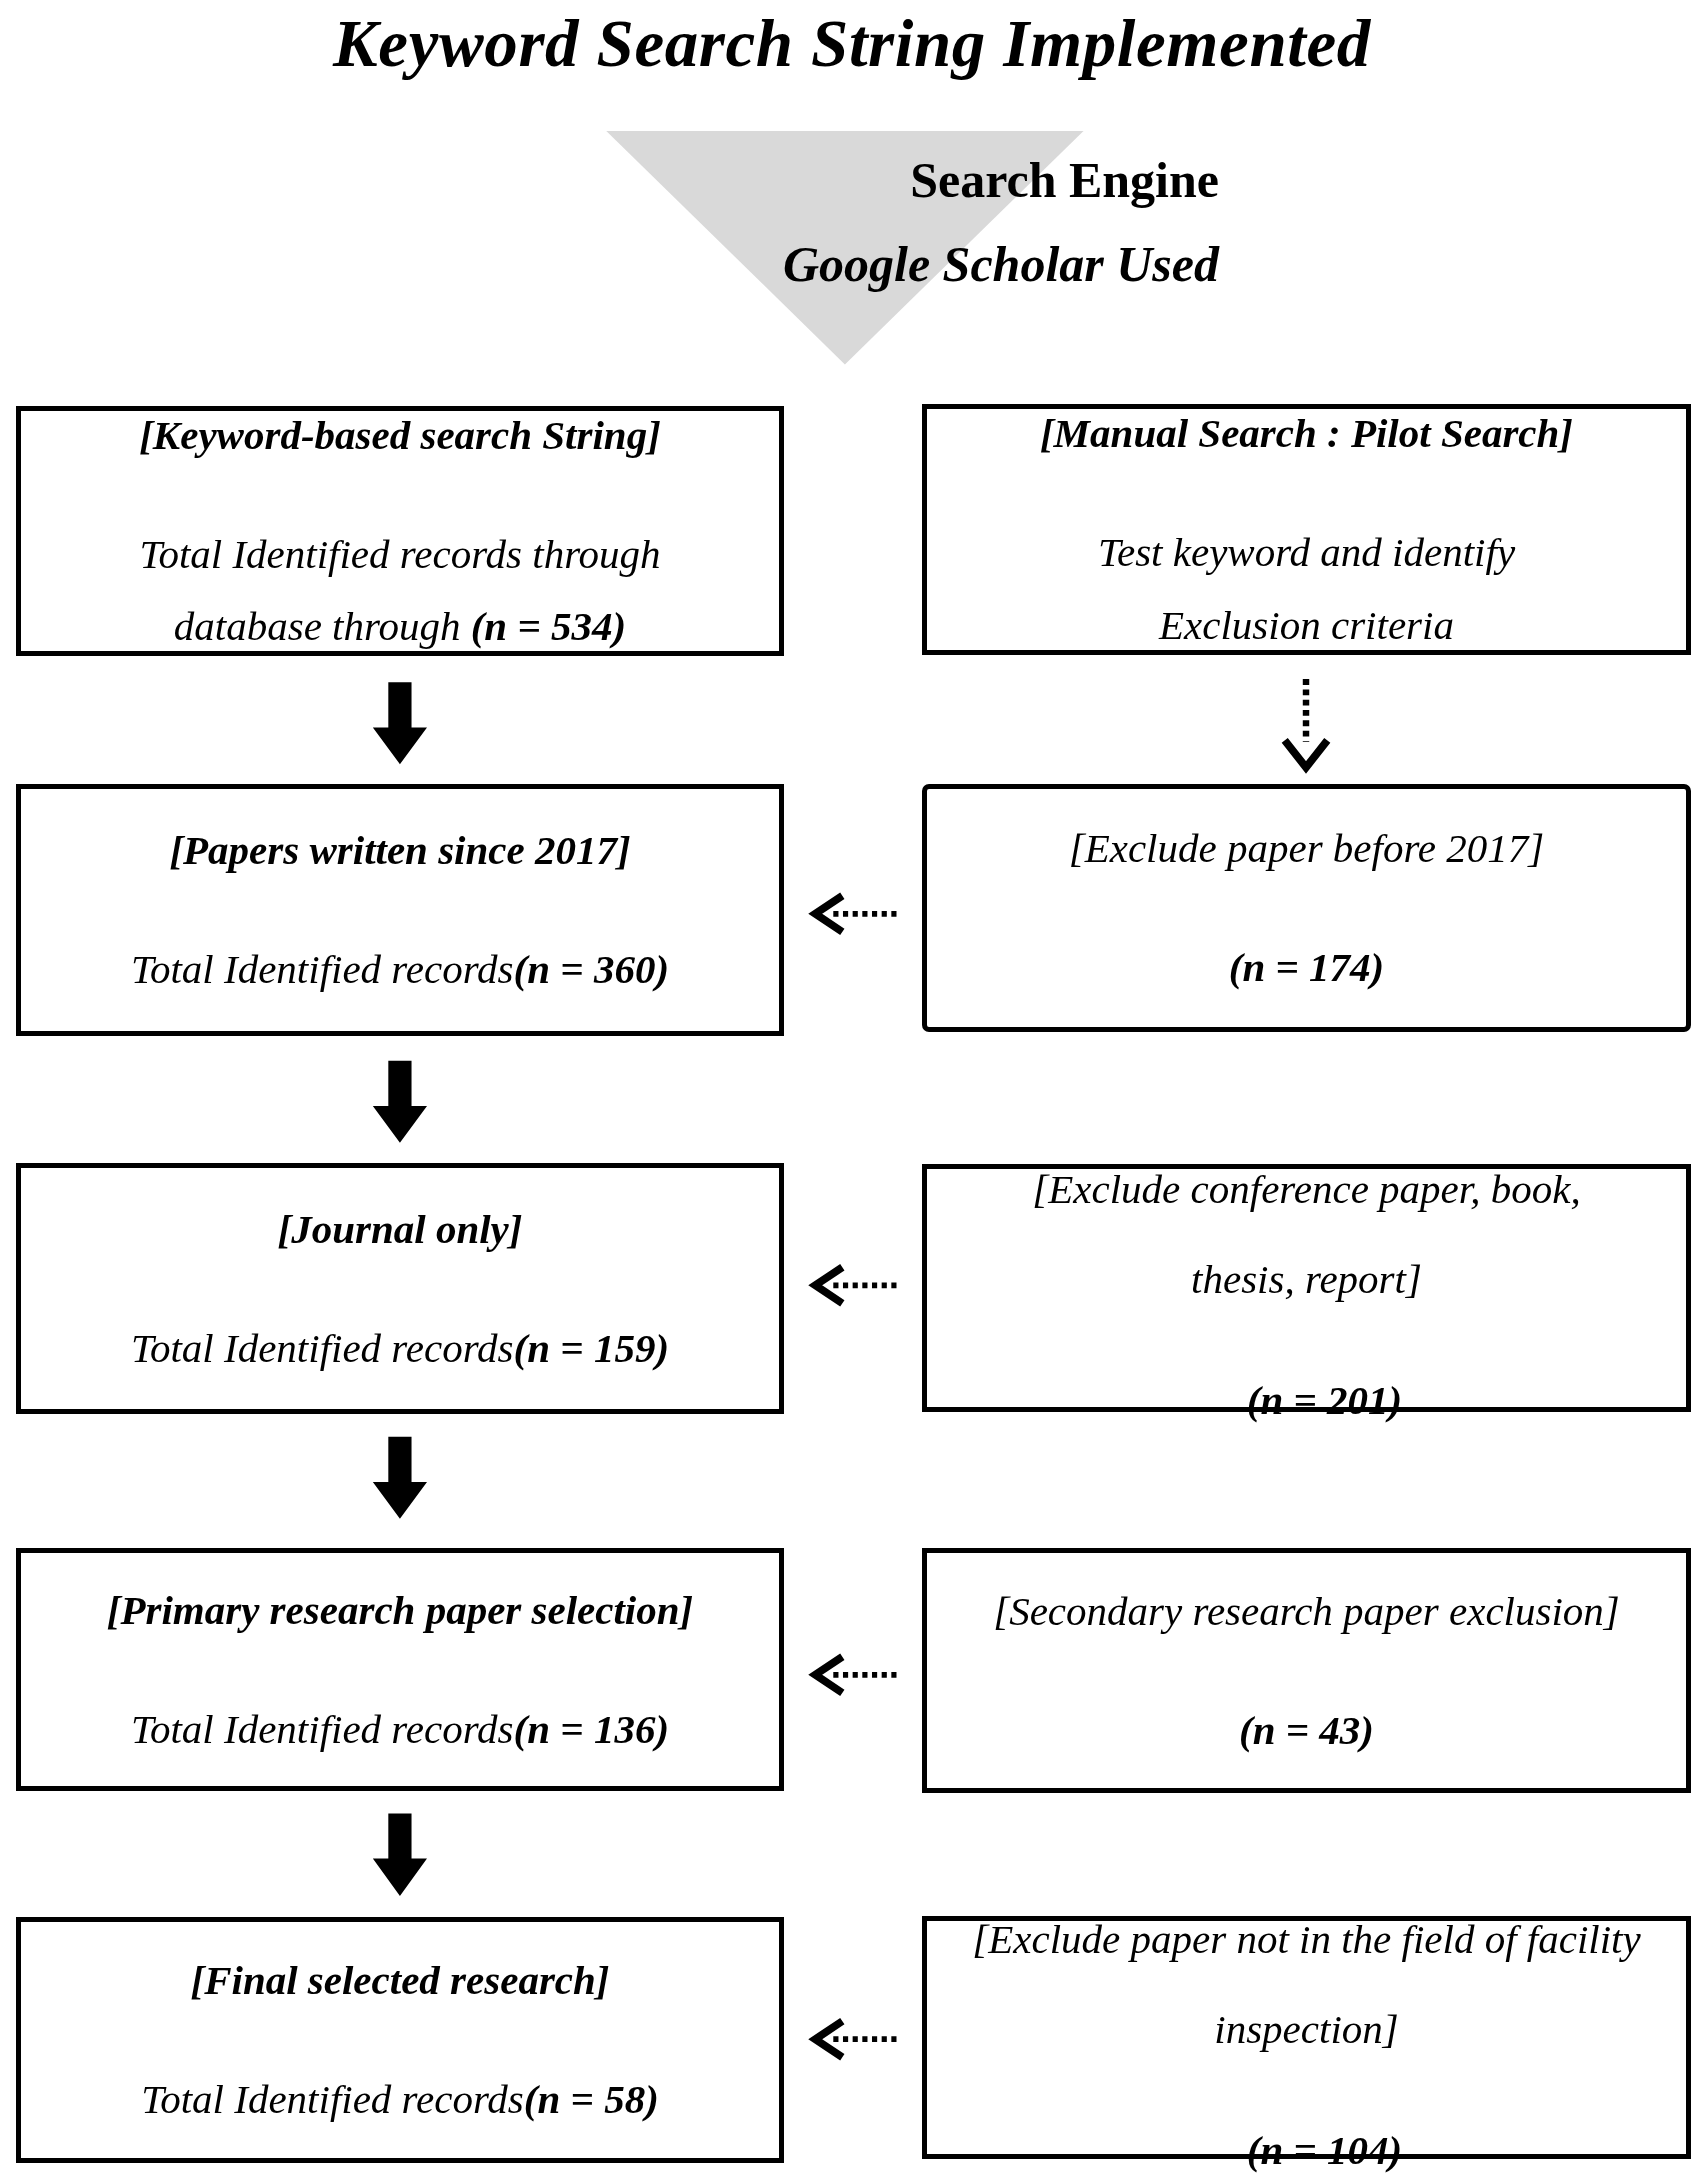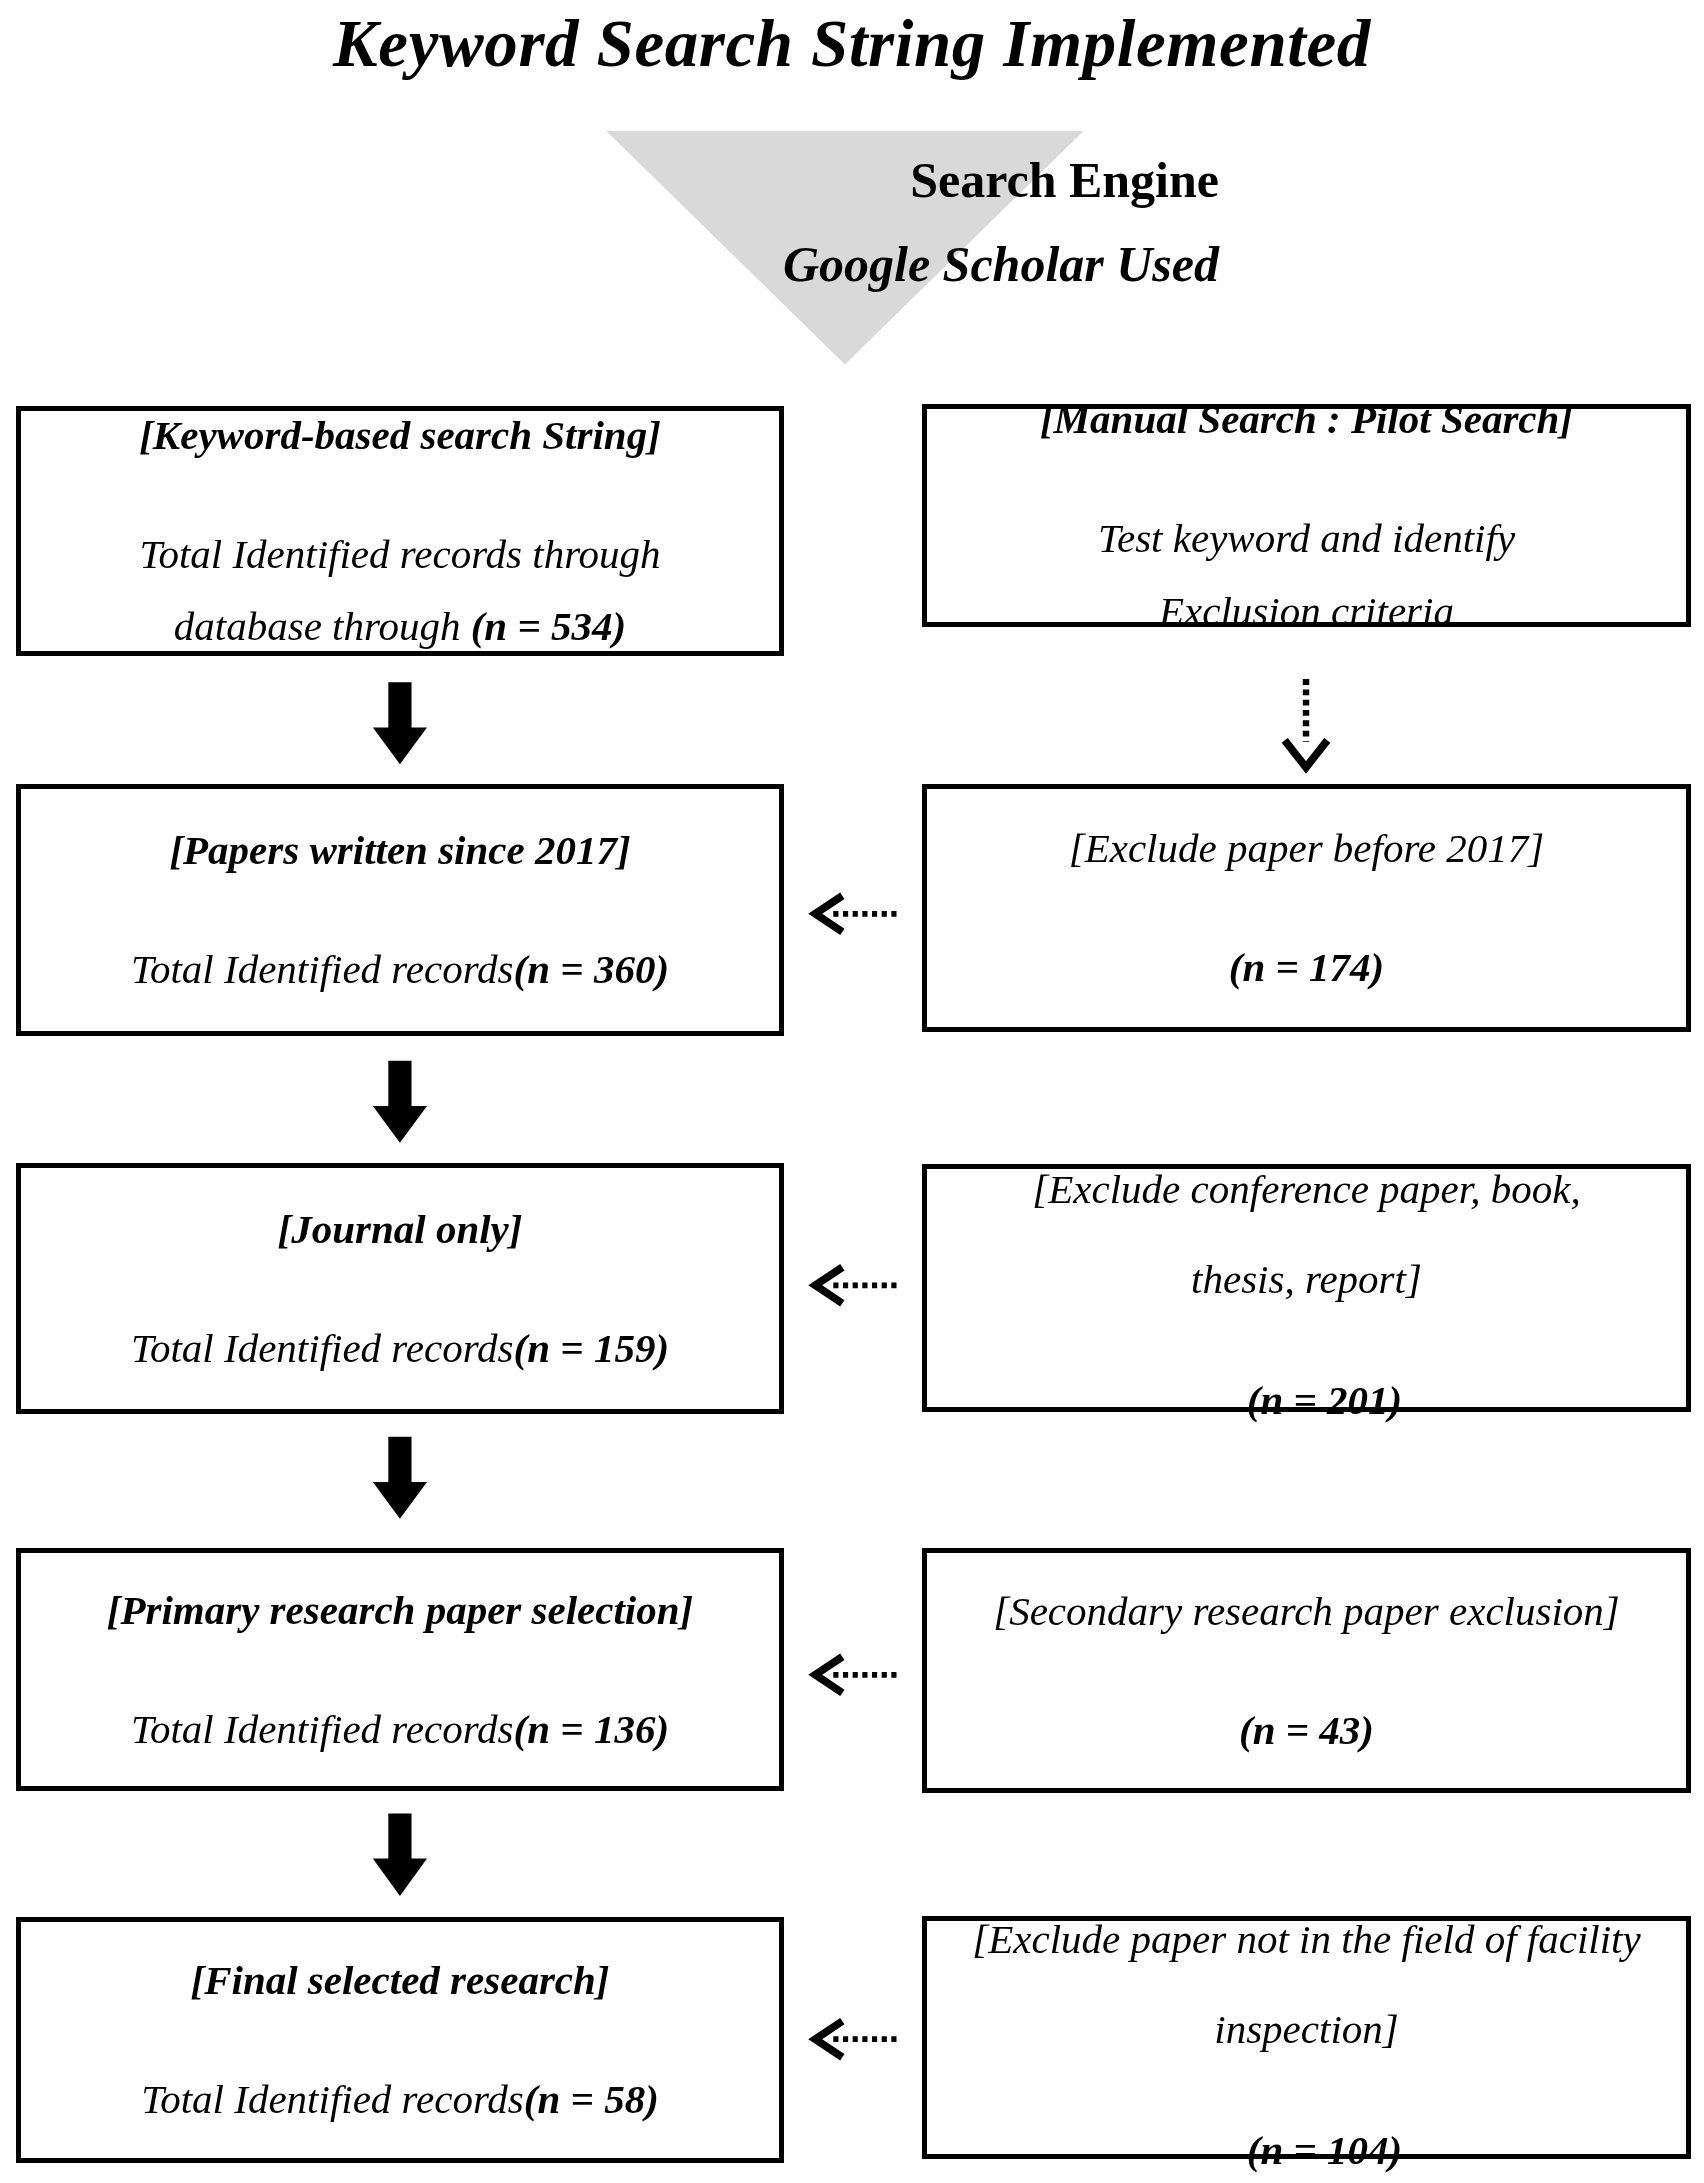--- a/index.html
+++ b/index.html
@@ -83,26 +83,26 @@
   <div class="box left-col" style="top:1548px;height:243px;">
     <div class="box-title">[Primary research paper selection]</div>
     <div class="box-body"><span>Total Identified records</span><span class="count">(n = 136)</span></div>
   </div>
 
   <div class="box left-col" style="top:1917px;height:246px;">
     <div class="box-title">[Final selected research]</div>
     <div class="box-body"><span>Total Identified records</span><span class="count">(n = 58)</span></div>
   </div>
 
-  <div class="box right-col narrow" style="top:404px;height:223px;">
+  <div class="box right-col narrow" style="top:404px;height:251px;">
     <div class="box-title">[Manual Search : Pilot Search]</div>
     <div class="box-body"><span>Test keyword and identify Exclusion criteria</span></div>
   </div>
 
-  <div class="box right-col" style="top:784px;height:248px;">
+  <div class="box right-col" style="top:784px;height:248px;border-radius:7px;">
     <div class="box-body"><span>[Exclude paper before 2017]</span></div>
     <div class="count count-line">(n = 174)</div>
   </div>
 
   <div class="box right-col wrap1000 spread" style="top:1164px;height:248px;">
     <div class="box-body"><span>[Exclude conference paper, book, thesis, report]</span></div>
     <div class="count count-line">(n = 201)</div>
   </div>
 
   <div class="box right-col" style="top:1548px;height:245px;">

